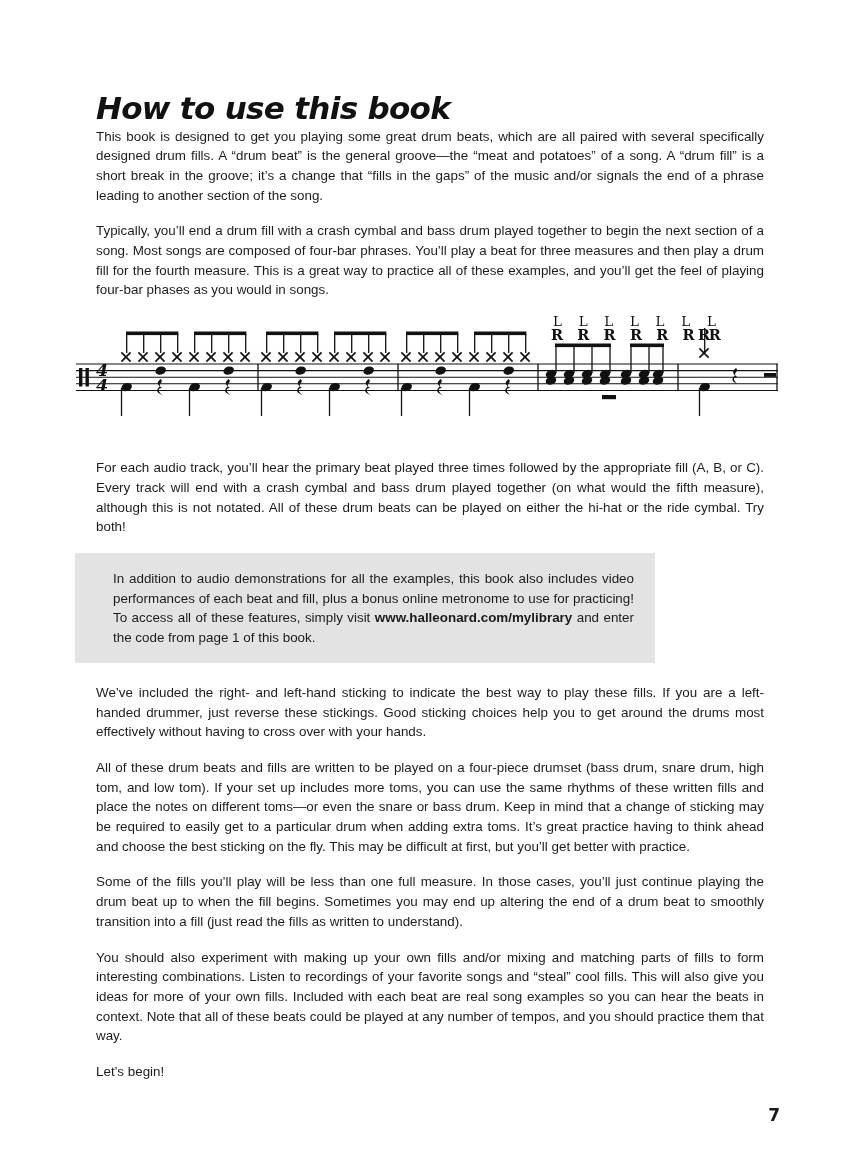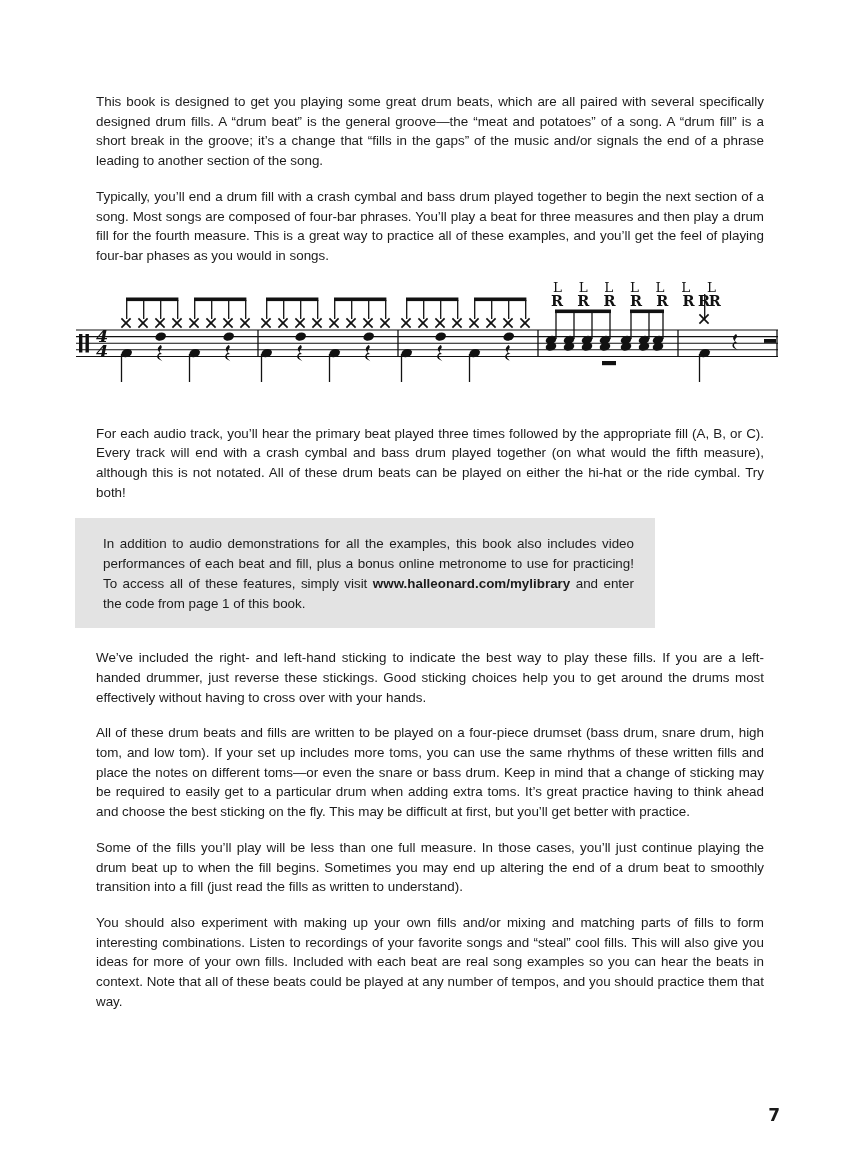--- a/index.html
+++ b/index.html
@@ -46,21 +46,21 @@
     color: #1c1c1c;
     -webkit-hyphens: none;
     hyphens: none;
   }
   p.body.tight { margin-bottom: 0; }
   p.lead { margin-bottom: 10px; }
   .notice {
     background: #e3e3e3;
     width: 580px;
     margin-left: -21px;
-    padding: 16px 21px 15px 28px;
+    padding: 16px 21px 15px 38px;
     box-sizing: border-box;
     margin-top: 4px;
     margin-bottom: 20px;
   }
   .notice p {
     font-size: 13.4px;
     line-height: 1.47;
     text-align: justify;
     margin: 0;
     color: #1c1c1c;
@@ -80,20 +80,21 @@
     color: #1a1a1a;
   }
 </style>
 </head>
 <body>
 
 <div class="page">
 
   <div class="content">
 
+    <h1 class="title">How to use this book</h1>
 
     <p class="body">This book is designed to get you playing some great drum beats, which are all paired with several specifically designed drum fills. A “drum beat” is the general groove—the “meat and potatoes” of a song. A “drum fill” is a short break in the groove; it’s a change that “fills in the gaps” of the music and/or signals the end of a phrase leading to another section of the song.</p>
 
     <p class="body">Typically, you’ll end a drum fill with a crash cymbal and bass drum played together to begin the next section of a song. Most songs are composed of four-bar phrases. You’ll play a beat for three measures and then play a drum fill for the fourth measure. This is a great way to practice all of these examples, and you’ll get the feel of playing four-bar phases as you would in songs.</p>
 
 
     <div class="music">
       <svg width="706" height="120" viewBox="0 0 706 120" xmlns="http://www.w3.org/2000/svg">
         <defs>
           <g id="xhead">
@@ -340,18 +341,19 @@
     </div>
 
     <p class="body">We’ve included the right- and left-hand sticking to indicate the best way to play these fills. If you are a left-handed drummer, just reverse these stickings. Good sticking choices help you to get around the drums most effectively without having to cross over with your hands.</p>
 
     <p class="body">All of these drum beats and fills are written to be played on a four-piece drumset (bass drum, snare drum, high tom, and low tom). If your set up includes more toms, you can use the same rhythms of these written fills and place the notes on different toms—or even the snare or bass drum. Keep in mind that a change of sticking may be required to easily get to a particular drum when adding extra toms. It’s great practice having to think ahead and choose the best sticking on the fly. This may be difficult at first, but you’ll get better with practice.</p>
 
     <p class="body">Some of the fills you’ll play will be less than one full measure. In those cases, you’ll just continue playing the drum beat up to when the fill begins. Sometimes you may end up altering the end of a drum beat to smoothly transition into a fill (just read the fills as written to understand).</p>
 
     <p class="body">You should also experiment with making up your own fills and/or mixing and matching parts of fills to form interesting combinations. Listen to recordings of your favorite songs and “steal” cool fills. This will also give you ideas for more of your own fills. Included with each beat are real song examples so you can hear the beats in context. Note that all of these beats could be played at any number of tempos, and you should practice them that way.</p>
 
+    <p class="body tight">Let’s begin!</p>
 
   </div>
 
   <div class="pagenum">7</div>
 
 </div>
 
 </body></html>

